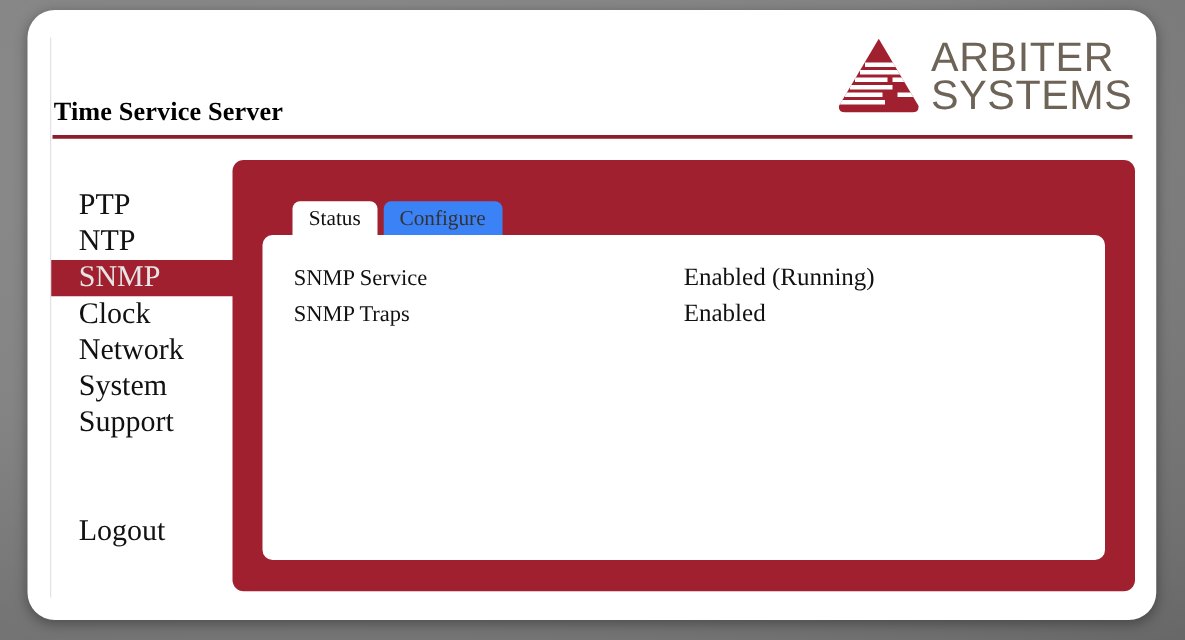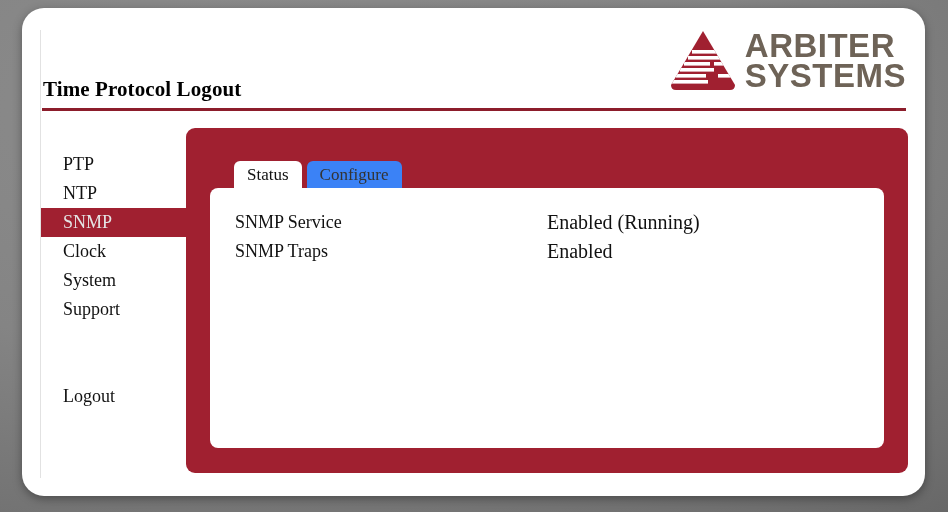--- a/index.html
+++ b/index.html
@@ -84,40 +84,40 @@
   .logo-mark {
     width: 66px;
     height: 62px;
     display: block;
   }
   .logo-words {
     display: flex;
     flex-direction: column;
     line-height: 0.92;
     font-family: "Liberation Sans", "DejaVu Sans", sans-serif;
-    font-weight: bold;
+    font-weight: normal;
     font-size: 33px;
     color: #6e6357;
     letter-spacing: 0.5px;
   }
   .logo-words span { display: block; }
 
   
   .sidebar {
     position: absolute;
     left: 19px;
     top: 142px;
     width: 167px;
   }
   .nav-item {
     position: relative;
     height: 29px;
     line-height: 29px;
     padding-left: 22px;
-    font-size: 18px;
+    font-size: 24px;
     color: #111111;
     white-space: nowrap;
     cursor: pointer;
   }
   .nav-item.active {
     background: #a02030;
     color: #e5e5e5;
     width: 167px;
     box-sizing: border-box;
   }
@@ -200,21 +200,21 @@
 <body>
 
 <div class="desktop"></div>
 
 <div class="page-card">
 
   <div class="left-rule"></div>
 
   <div class="header">
 
-    <div class="page-title">Time Protocol Logout</div>
+    <div class="page-title">Time Service Server</div>
 
     <div class="logo">
       <svg class="logo-mark" viewBox="0 0 66 62">
         <defs>
           <clipPath id="tri">
             <path d="M33 1 L65 55 Q65 60 60 60 L6 60 Q1 60 1 55 Z"></path>
           </clipPath>
         </defs>
         <g clip-path="url(#tri)">
           <rect x="0" y="0" width="66" height="62" fill="#a02030"></rect>
@@ -236,20 +236,21 @@
     </div>
 
     <div class="header-rule"></div>
   </div>
 
   <nav class="sidebar">
     <div class="nav-item">PTP</div>
     <div class="nav-item">NTP</div>
     <div class="nav-item active">SNMP</div>
     <div class="nav-item">Clock</div>
+    <div class="nav-item">Network</div>
     <div class="nav-item">System</div>
     <div class="nav-item">Support</div>
     <div class="nav-gap"></div>
     <div class="nav-item">Logout</div>
   </nav>
 
   <section class="red-panel">
 
     <div class="tabs">
       <div class="tab active">Status</div>

